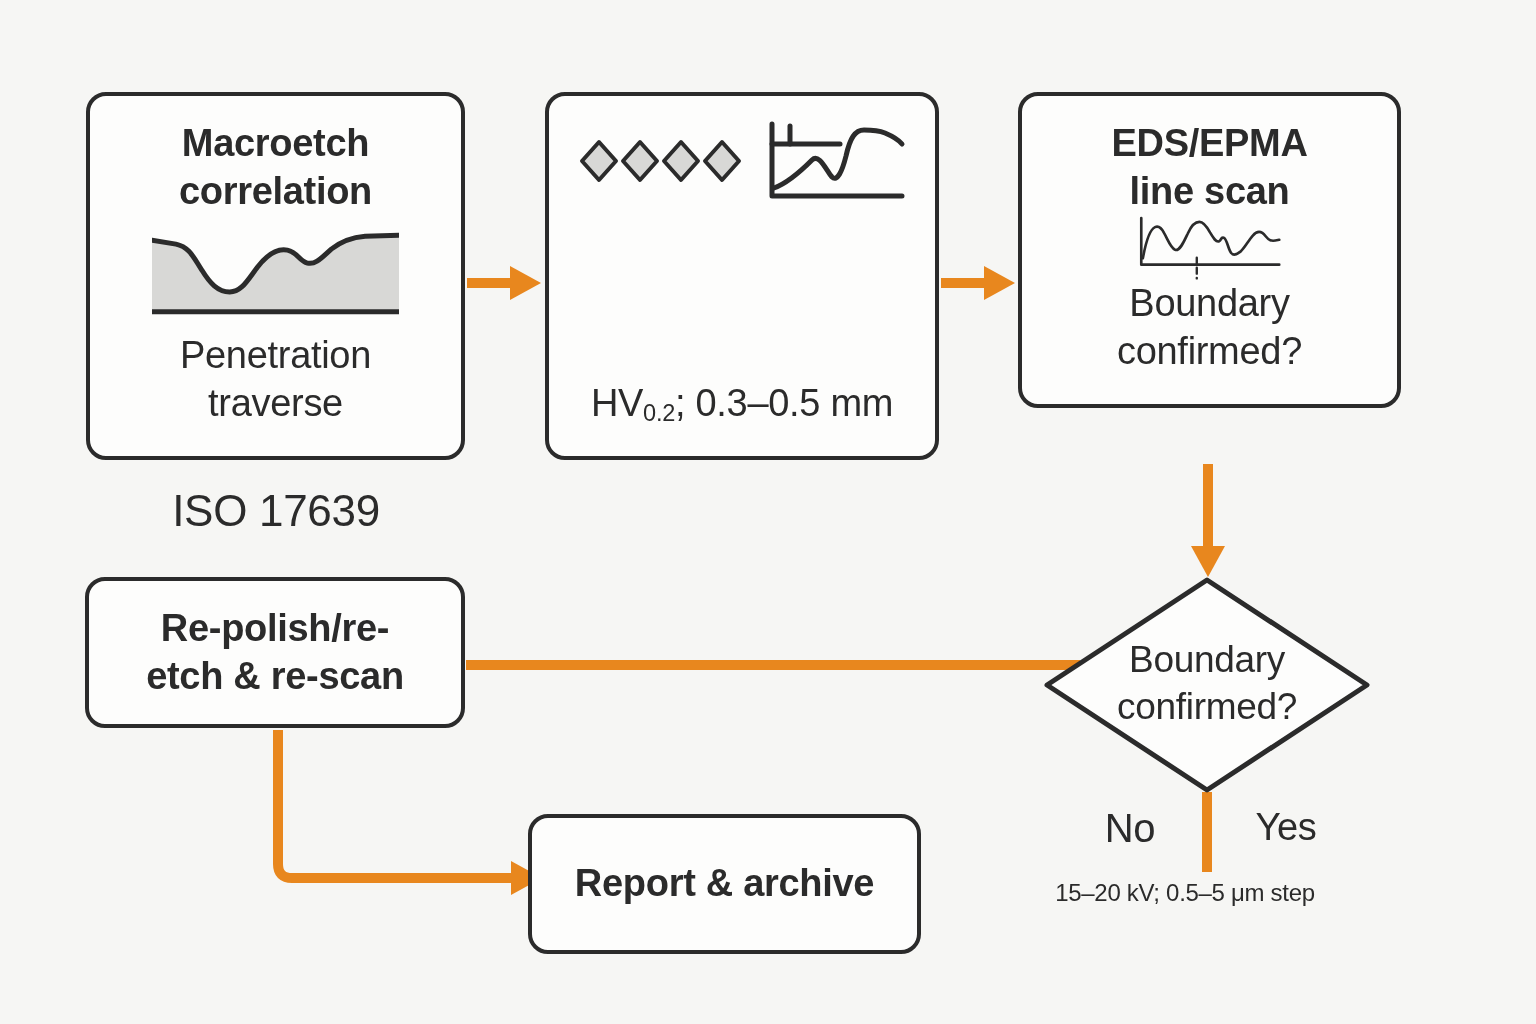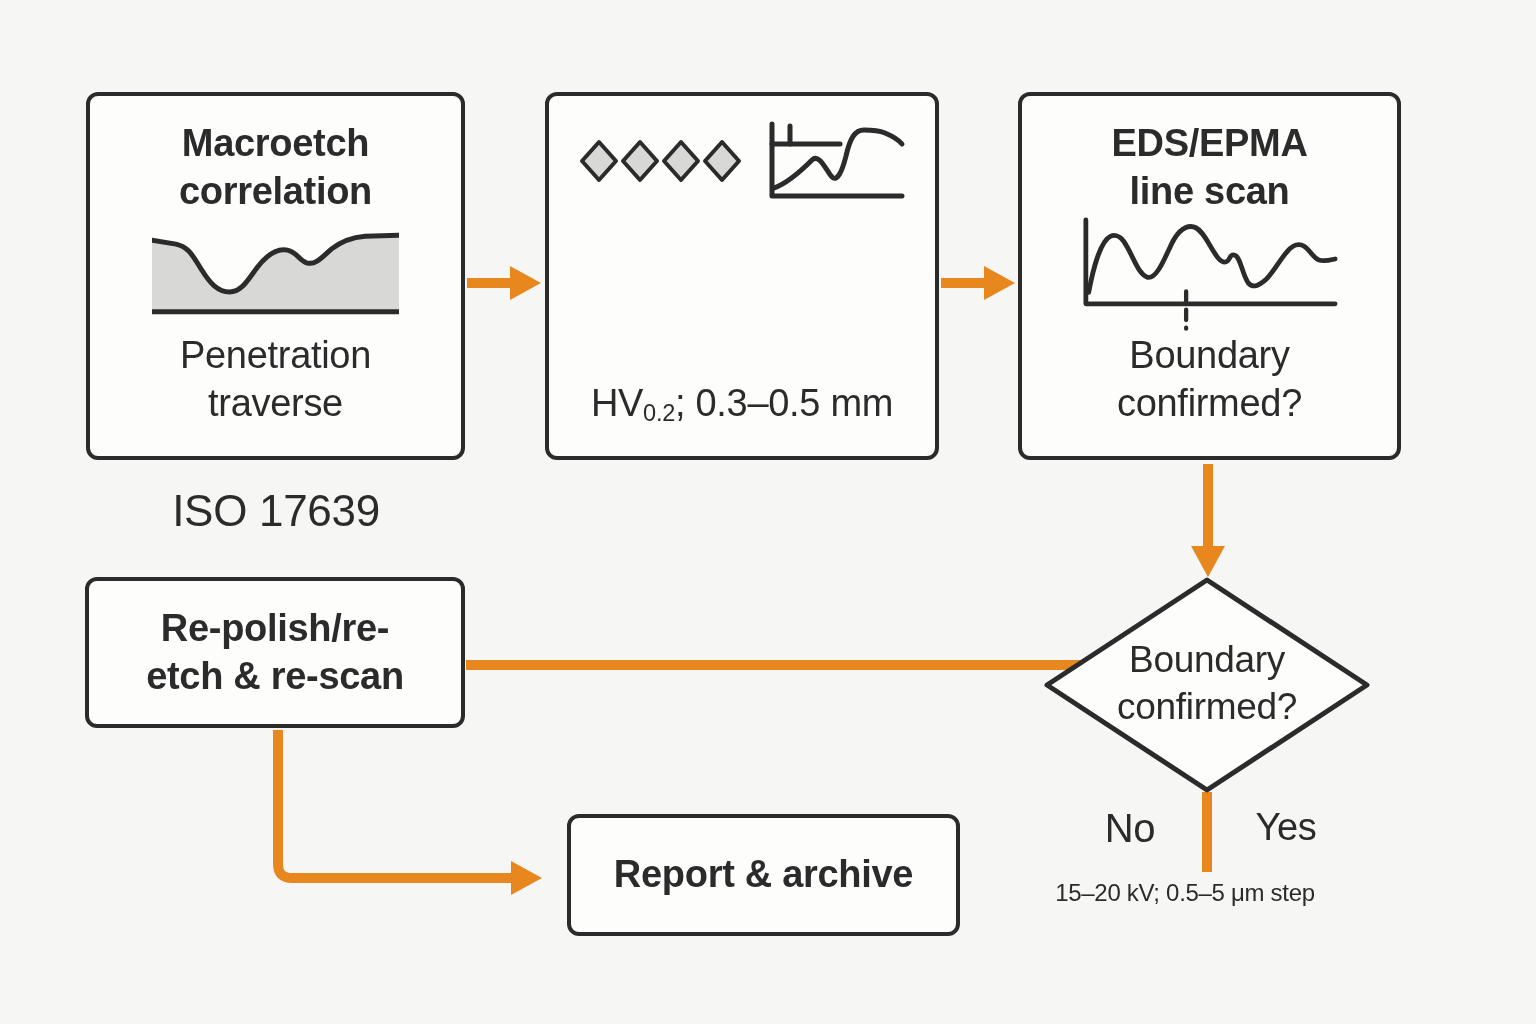--- a/index.html
+++ b/index.html
@@ -3,21 +3,21 @@
 <meta charset="utf-8">
 <style>
   html,body{margin:0;padding:0;background:#F6F6F4;}
   .canvas{
     position:relative;width:1536px;height:1024px;background:#F6F6F4;overflow:hidden;
     font-family:"Liberation Sans","DejaVu Sans",sans-serif;color:#2B2B2B;letter-spacing:-0.3px;
   }
   .connectors{position:absolute;left:0;top:0;width:1536px;height:1024px;z-index:1;}
   .node{
     position:absolute;box-sizing:border-box;background:#FDFDFC;border:4px solid #2B2B2B;
-    border-radius:12px;z-index:2;display:flex;flex-direction:column;align-items:center;
+    border-radius:20px;z-index:2;display:flex;flex-direction:column;align-items:center;
   }
   .process{padding:24px 14px 28px;justify-content:space-between;}
   .center-node{justify-content:center;}
   .title{font-size:38px;font-weight:700;line-height:1.26;text-align:center;white-space:pre-line;}
   .caption{font-size:38px;font-weight:400;line-height:1.26;text-align:center;white-space:pre-line;}
   .sub{font-size:0.62em;position:relative;top:0.22em;}
   .floating-label{position:absolute;z-index:2;text-align:center;white-space:pre-line;}
   .iso-note{left:86px;top:486px;width:380px;font-size:44px;}
   .decision-label{left:1047px;top:637px;width:320px;font-size:37px;line-height:1.26;}
   .branch-no{left:1070px;top:806px;width:120px;font-size:40px;}
@@ -87,21 +87,21 @@
         <path class="stroke" d="M22,6 V24"></path>
         <path class="stroke" d="M6,68 C20,63 34,50 44,40 C51,33 58,50 64,57 C69,62 74,52 78,36
                  C82,18 87,10 96,10 C105,10 112,11 117,13 C124,16 130,19 134,24"></path>
       </svg>
     </div>
     <div class="caption">
       <span>HV</span><span class="sub">0.2</span><span>; 0.3–0.5 mm</span>
     </div>
   </div>
 
-  <div class="node process" style="left:1018px;top:92px;width:383px;height:368px;">
+  <div class="node process" style="left:1018px;top:92px;width:383px;height:316px;">
     <div class="title">EDS/EPMA
 line scan</div>
     <svg width="270" height="122" viewBox="0 0 270 122">
       <path class="stroke" d="M5,4 L5,92 L266,92"></path>
       <path class="stroke" d="M8,80 C12,58 20,26 31,21 C38,18 44,24 48,32 C56,46 60,60 69,64
                C78,67 86,48 93,33 C100,17 107,11 115,11 C123,11 129,20 135,31
                C141,41 146,50 152,48 C157,46 155,39 161,41 C167,43 169,62 175,70
                C181,77 188,71 193,67 C200,61 208,46 216,37 C222,30 228,28 234,32
                C240,36 243,44 249,46 C255,48 261,46 266,45"></path>
       <path class="stroke" style="stroke-width:4.5;stroke-dasharray:11 8;" d="M110,79 V118"></path>
@@ -114,17 +114,17 @@
 confirmed?</div>
   <div class="floating-label branch-no">No</div>
   <div class="floating-label branch-yes">Yes</div>
   <div class="floating-label params-note">15–20 kV; 0.5–5 μm step</div>
 
   <div class="node center-node" style="left:85px;top:577px;width:380px;height:151px;">
     <div class="title">Re-polish/re-
 etch &amp; re-scan</div>
   </div>
 
-  <div class="node center-node" style="left:567px;top:814px;width:393px;height:122px;">
+  <div class="node center-node" style="left:528px;top:814px;width:393px;height:140px;">
     <div class="title">Report &amp; archive</div>
   </div>
 
 </div>
 
 </body></html>

